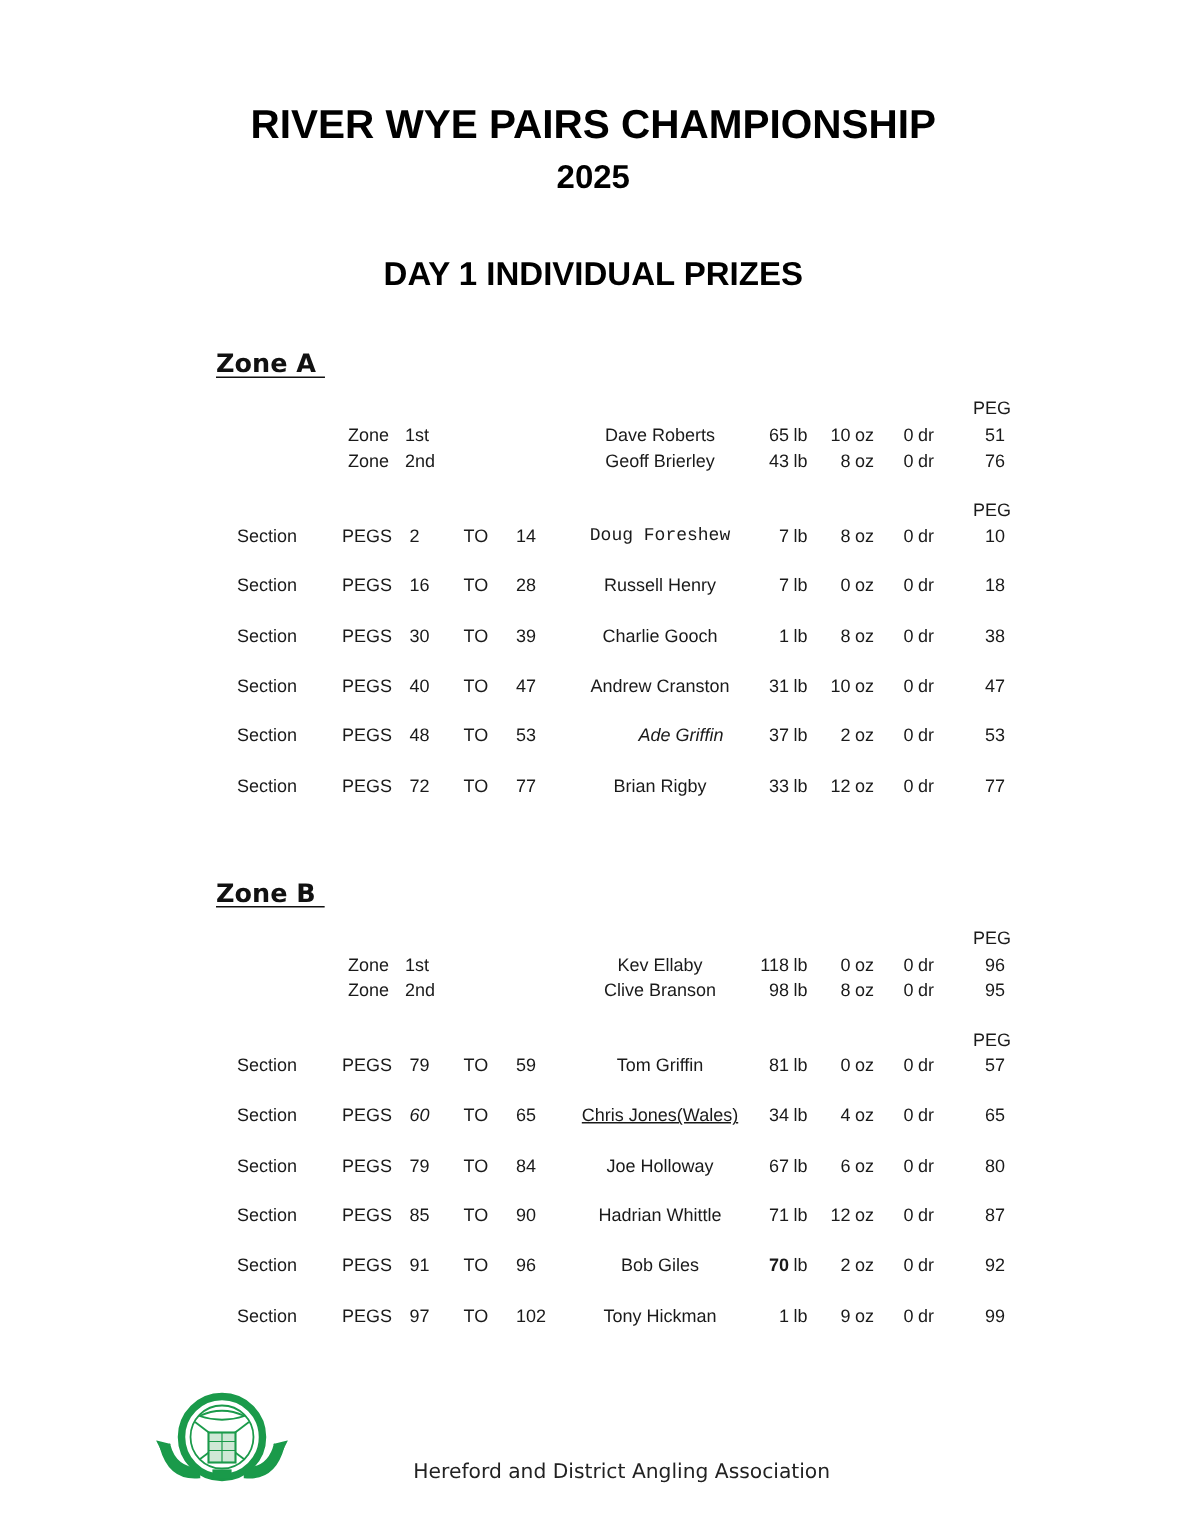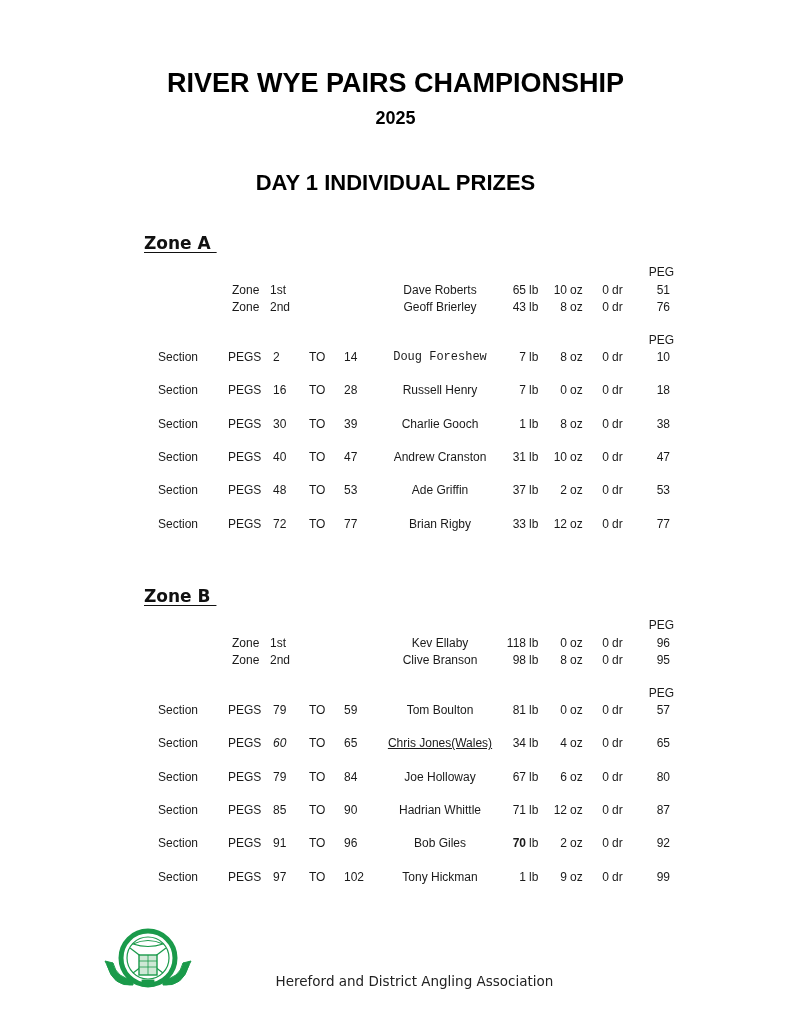--- a/index.html
+++ b/index.html
@@ -1,19 +1,19 @@
 <!DOCTYPE html>
 <html><head>
   <meta charset="utf-8">
   <style>
     html, body { margin: 0; padding: 0; background: #ffffff; }
     body { width: 791px; height: 1024px; position: relative; overflow: hidden; color: #111; }
     .title { position: absolute; left: 0; width: 791px; text-align: center; font-family: "Liberation Sans", sans-serif; font-weight: bold; color: #000; }
     .t1 { top: 66px; font-size: 27px; line-height: 34px; }
-    .t2 { top: 101px; font-size: 18px; line-height: 34px; }
+    .t2 { top: 101px; font-size: 22px; line-height: 34px; }
     .t3 { top: 169px; font-size: 22px; line-height: 28px; }
     .zone-h { position: absolute; left: 144px; font-family: "DejaVu Sans", sans-serif; font-weight: bold; font-size: 17px; text-decoration: underline; text-underline-offset: 3px; white-space: pre; }
     .c { position: absolute; font-family: "Liberation Sans", sans-serif; font-size: 12px; line-height: 16px; white-space: nowrap; color: #1a1a1a; }
     .r { text-align: right; }
     .ctr { text-align: center; }
     .footer { position: absolute; top: 973px; left: 0; width: 829px; text-align: center; font-family: "DejaVu Sans", sans-serif; font-size: 13.5px; color: #222; }
     .logo { position: absolute; left: 103px; top: 925px; width: 90px; height: 70px; }
   </style>
 </head>
 <body>
@@ -112,21 +112,21 @@
         <div class="c r" style="left: 596px; top: 448.9px; width: 13px;">0</div>
         <div class="c " style="left: 612px; top: 448.9px;">dr</div>
         <div class="c r" style="left: 640px; top: 448.9px; width: 30px;">47</div>
       </div>
       <div>
         <div class="c " style="left: 158px; top: 482.2px;">Section</div>
         <div class="c " style="left: 228px; top: 482.2px;">PEGS</div>
         <div class="c " style="left: 273px; top: 482.2px;">48</div>
         <div class="c " style="left: 309px; top: 482.2px;">TO</div>
         <div class="c " style="left: 344px; top: 482.2px;">53</div>
-        <div class="c ctr" style="left: 370px; top: 482.2px; width: 140px;">Ade Griffin</div>
+        <div class="c ctr" style="left: 384px; top: 482.2px; width: 140px; font-style: italic;">Ade Griffin</div>
         <div class="c r" style="left: 496px; top: 482.2px; width: 30px;">37</div>
         <div class="c " style="left: 529px; top: 482.2px;">lb</div>
         <div class="c r" style="left: 540px; top: 482.2px; width: 27px;">2</div>
         <div class="c " style="left: 570px; top: 482.2px;">oz</div>
         <div class="c r" style="left: 596px; top: 482.2px; width: 13px;">0</div>
         <div class="c " style="left: 612px; top: 482.2px;">dr</div>
         <div class="c r" style="left: 640px; top: 482.2px; width: 30px;">53</div>
       </div>
       <div>
         <div class="c " style="left: 158px; top: 515.5px;">Section</div>
@@ -171,21 +171,21 @@
         <div class="c " style="left: 612px; top: 652px;">dr</div>
         <div class="c r" style="left: 640px; top: 652px; width: 30px;">95</div>
       </div>
       <div class="c r" style="left: 620px; top: 685px; width: 54px;">PEG</div>
       <div>
         <div class="c " style="left: 158px; top: 702px;">Section</div>
         <div class="c " style="left: 228px; top: 702px;">PEGS</div>
         <div class="c " style="left: 273px; top: 702px;">79</div>
         <div class="c " style="left: 309px; top: 702px;">TO</div>
         <div class="c " style="left: 344px; top: 702px;">59</div>
-        <div class="c ctr" style="left: 370px; top: 702px; width: 140px;">Tom Boulton</div>
+        <div class="c ctr" style="left: 370px; top: 702px; width: 140px;">Tom Griffin</div>
         <div class="c r" style="left: 496px; top: 702px; width: 30px;">81</div>
         <div class="c " style="left: 529px; top: 702px;">lb</div>
         <div class="c r" style="left: 540px; top: 702px; width: 27px;">0</div>
         <div class="c " style="left: 570px; top: 702px;">oz</div>
         <div class="c r" style="left: 596px; top: 702px; width: 13px;">0</div>
         <div class="c " style="left: 612px; top: 702px;">dr</div>
         <div class="c r" style="left: 640px; top: 702px; width: 30px;">57</div>
       </div>
       <div>
         <div class="c " style="left: 158px; top: 735.3px;">Section</div>

